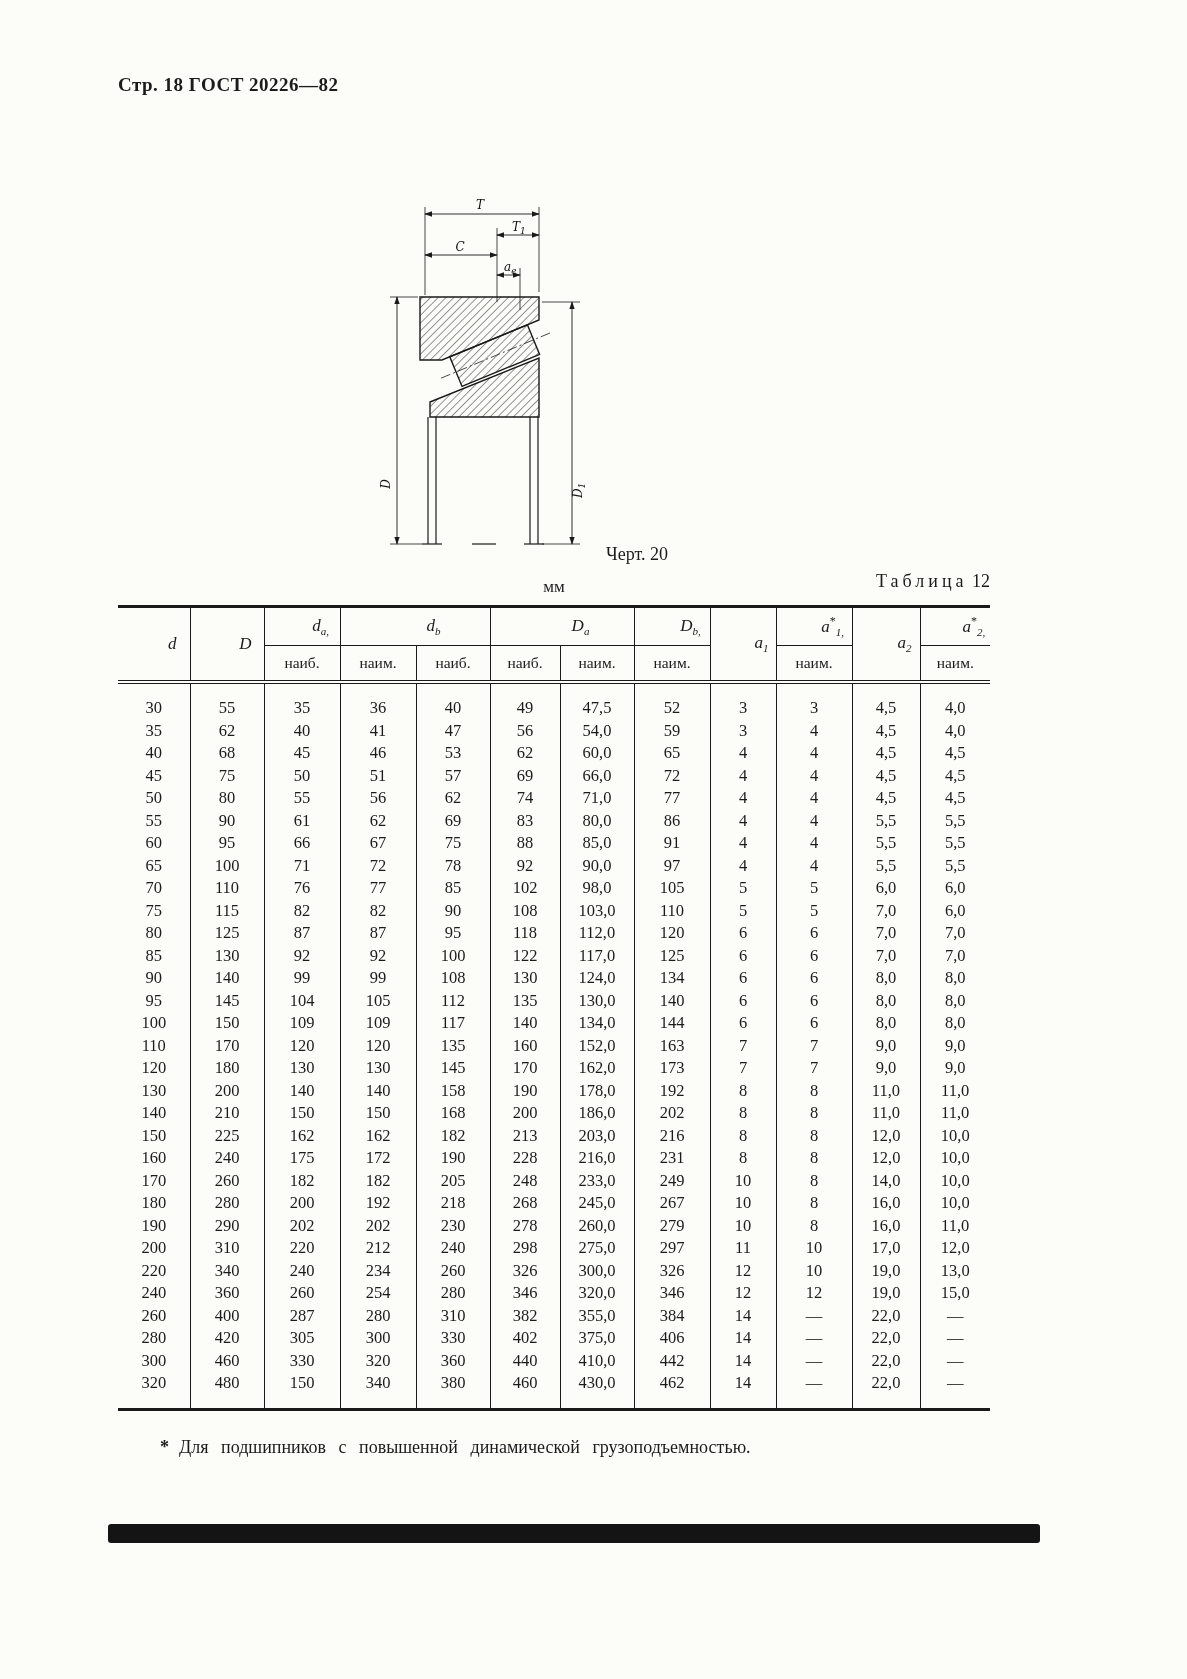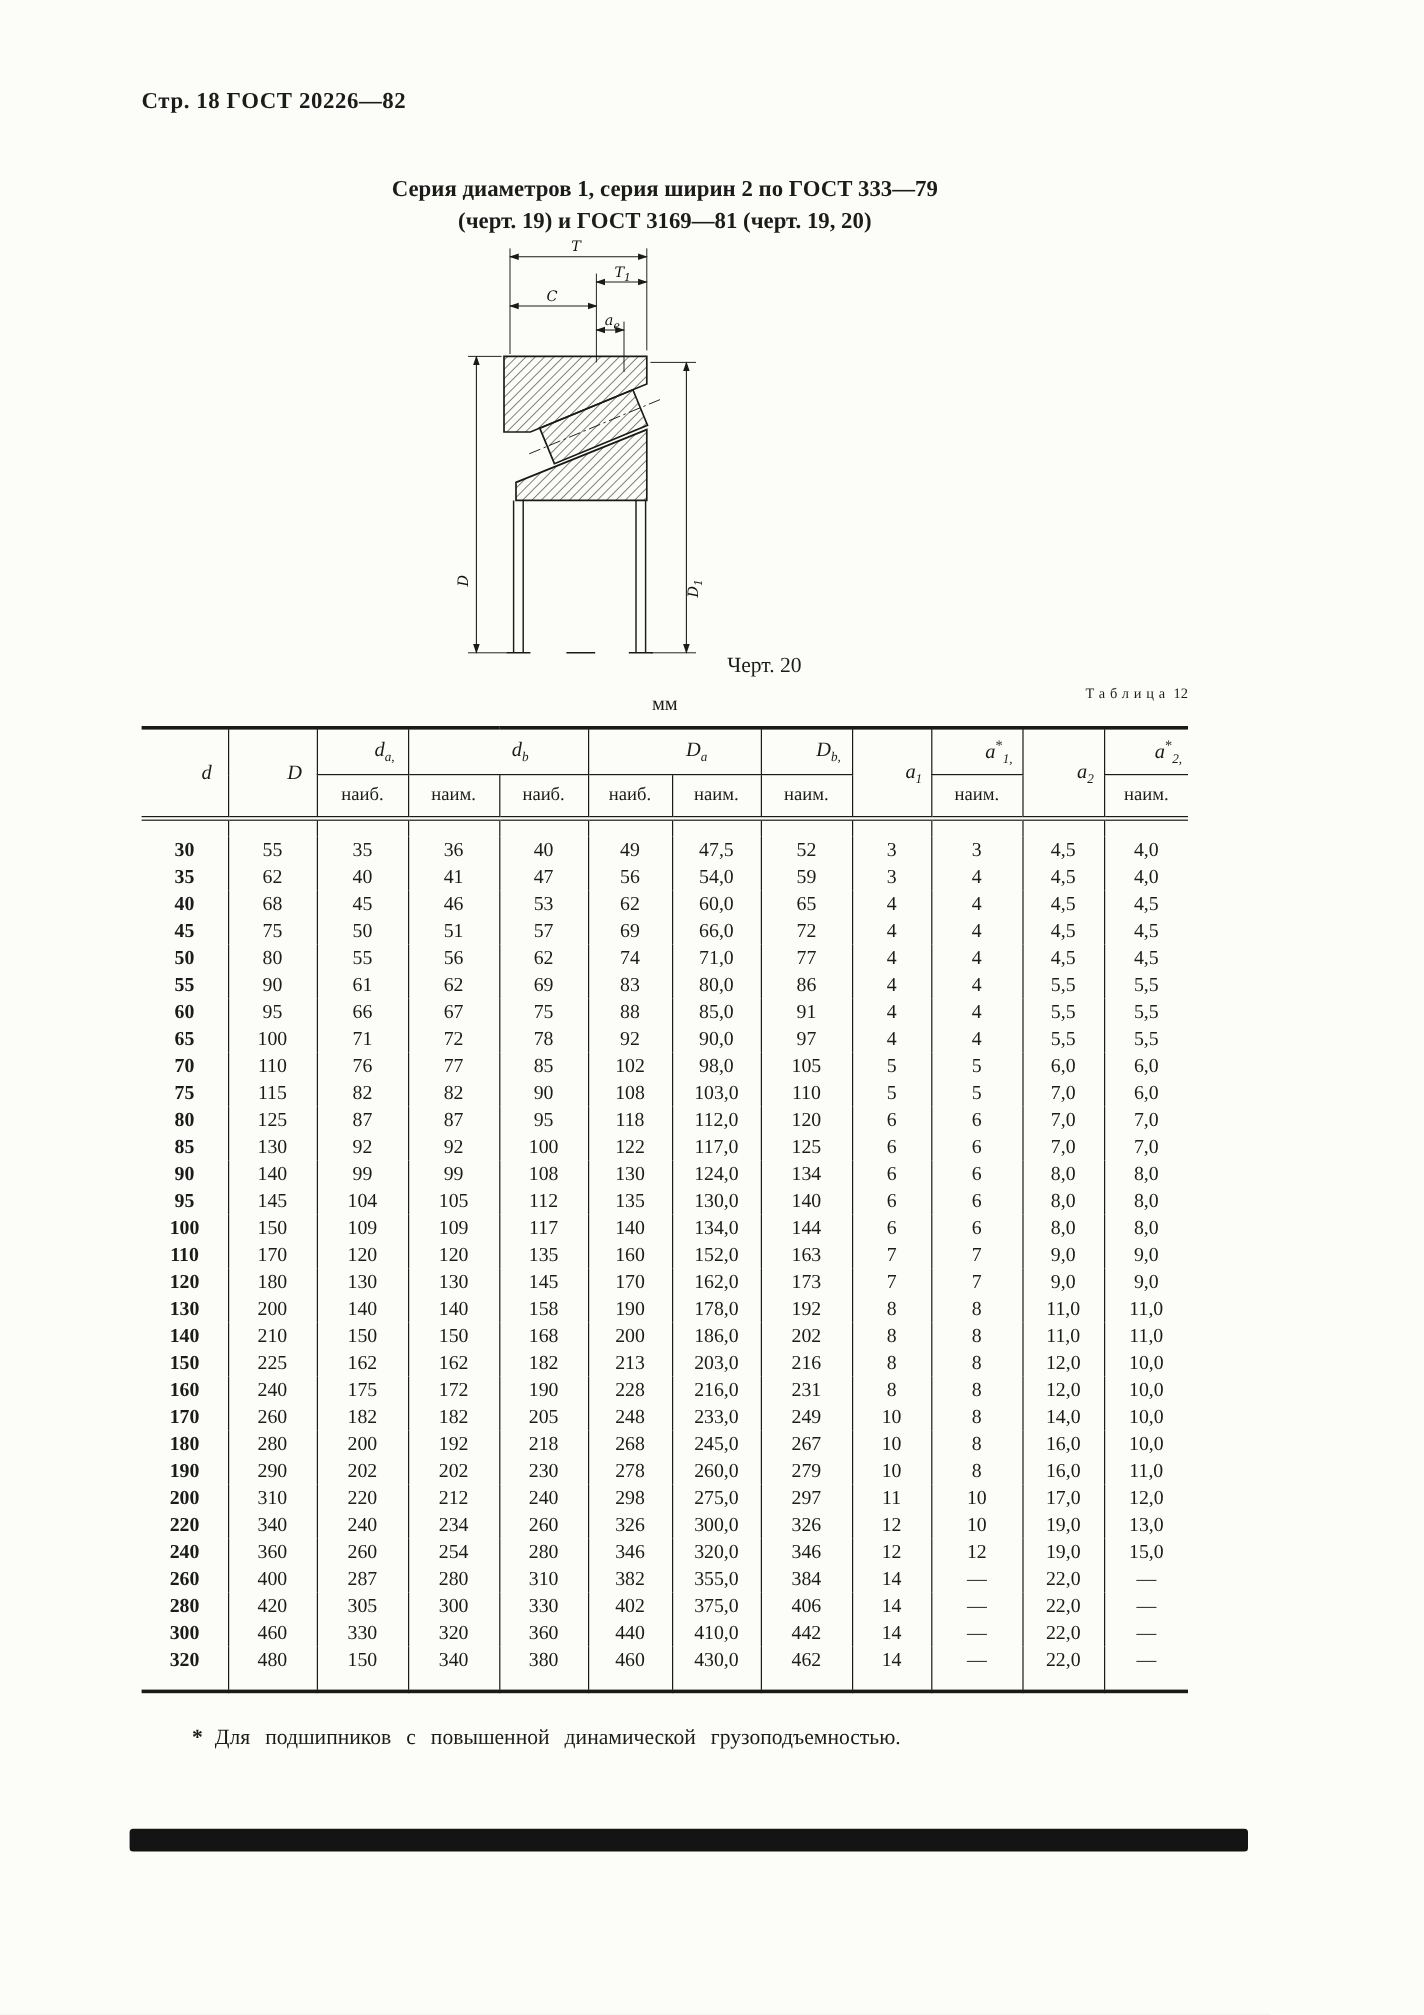--- a/index.html
+++ b/index.html
@@ -22,35 +22,35 @@
   .doc-title span{display:block;}
   .fig-caption{
     position:absolute;left:606px;top:544px;font-size:18px;
   }
   .units-label{
     position:absolute;left:118px;top:577px;width:872px;
     text-align:center;font-size:17px;
   }
   .table-caption{
     position:absolute;left:118px;top:571px;width:872px;
-    text-align:right;font-size:12px;
+    text-align:right;font-size:18px;
   }
   .table-caption .spaced{letter-spacing:4px;}
   table.gost{
     position:absolute;left:118px;top:605px;width:872px;
     border-collapse:collapse;table-layout:fixed;
     border-top:3px solid #1a1a1a;
     border-bottom:3px solid #1a1a1a;
   }
   table.gost th, table.gost td{
     padding:0;margin:0;font-weight:normal;text-align:center;
     border-left:1px solid #1a1a1a;
   }
   table.gost thead tr:first-child th:first-child{border-left:none;}
-  table.gost tbody td:first-child{border-left:none;font-weight:bold;}
+  table.gost tbody td:first-child{border-left:none;}
   table.gost thead th{height:37px;font-size:16px;vertical-align:middle;}
   table.gost thead th.sym{font-size:17px;padding-left:37px;}
   table.gost thead th.sym i{font-style:italic;}
   table.gost thead th.bb{border-bottom:1px solid #1a1a1a;}
   table.gost thead th.dl, table.gost thead tr.subrow th{border-bottom:4px double #1a1a1a;}
   table.gost thead tr.subrow th{font-size:15.5px;height:34px;}
   table.gost sub{font-size:11px;font-style:italic;}
   table.gost sup{font-size:12px;}
   table.gost tbody td{font-size:16.5px;height:22.5px;line-height:22.5px;}
   table.gost tbody tr.spacer td{height:13px;line-height:13px;}
@@ -69,24 +69,20 @@
     font-style:italic;font-size:12px;fill:#111;
   }
 </style>
 </head>
 <body>
 
 <div class="page">
 
   <div class="doc-header">Стр. 18 ГОСТ 20226—82</div>
 
-  <div class="doc-title">
-    <span>Серия диаметров 1, серия ширин 2 по ГОСТ 333—79</span>
-    <span>(черт. 19) и ГОСТ 3169—81 (черт. 19, 20)</span>
-  </div>
 
   <svg class="drawing" width="230" height="378" viewBox="0 0 230 378">
     <defs>
       <pattern id="hatch" width="5.5" height="5.5" patternUnits="userSpaceOnUse" patternTransform="rotate(45)">
         <line x1="0" y1="0" x2="0" y2="5.5" stroke="#2b2b2b" stroke-width="1"></line>
       </pattern>
       <marker id="arr" viewBox="0 0 10 10" refX="9" refY="5" markerWidth="9" markerHeight="9" orient="auto-start-reverse">
         <path d="M0,1.6 L10,5 L0,8.4 Z" fill="#1a1a1a"></path>
       </marker>
     </defs>

